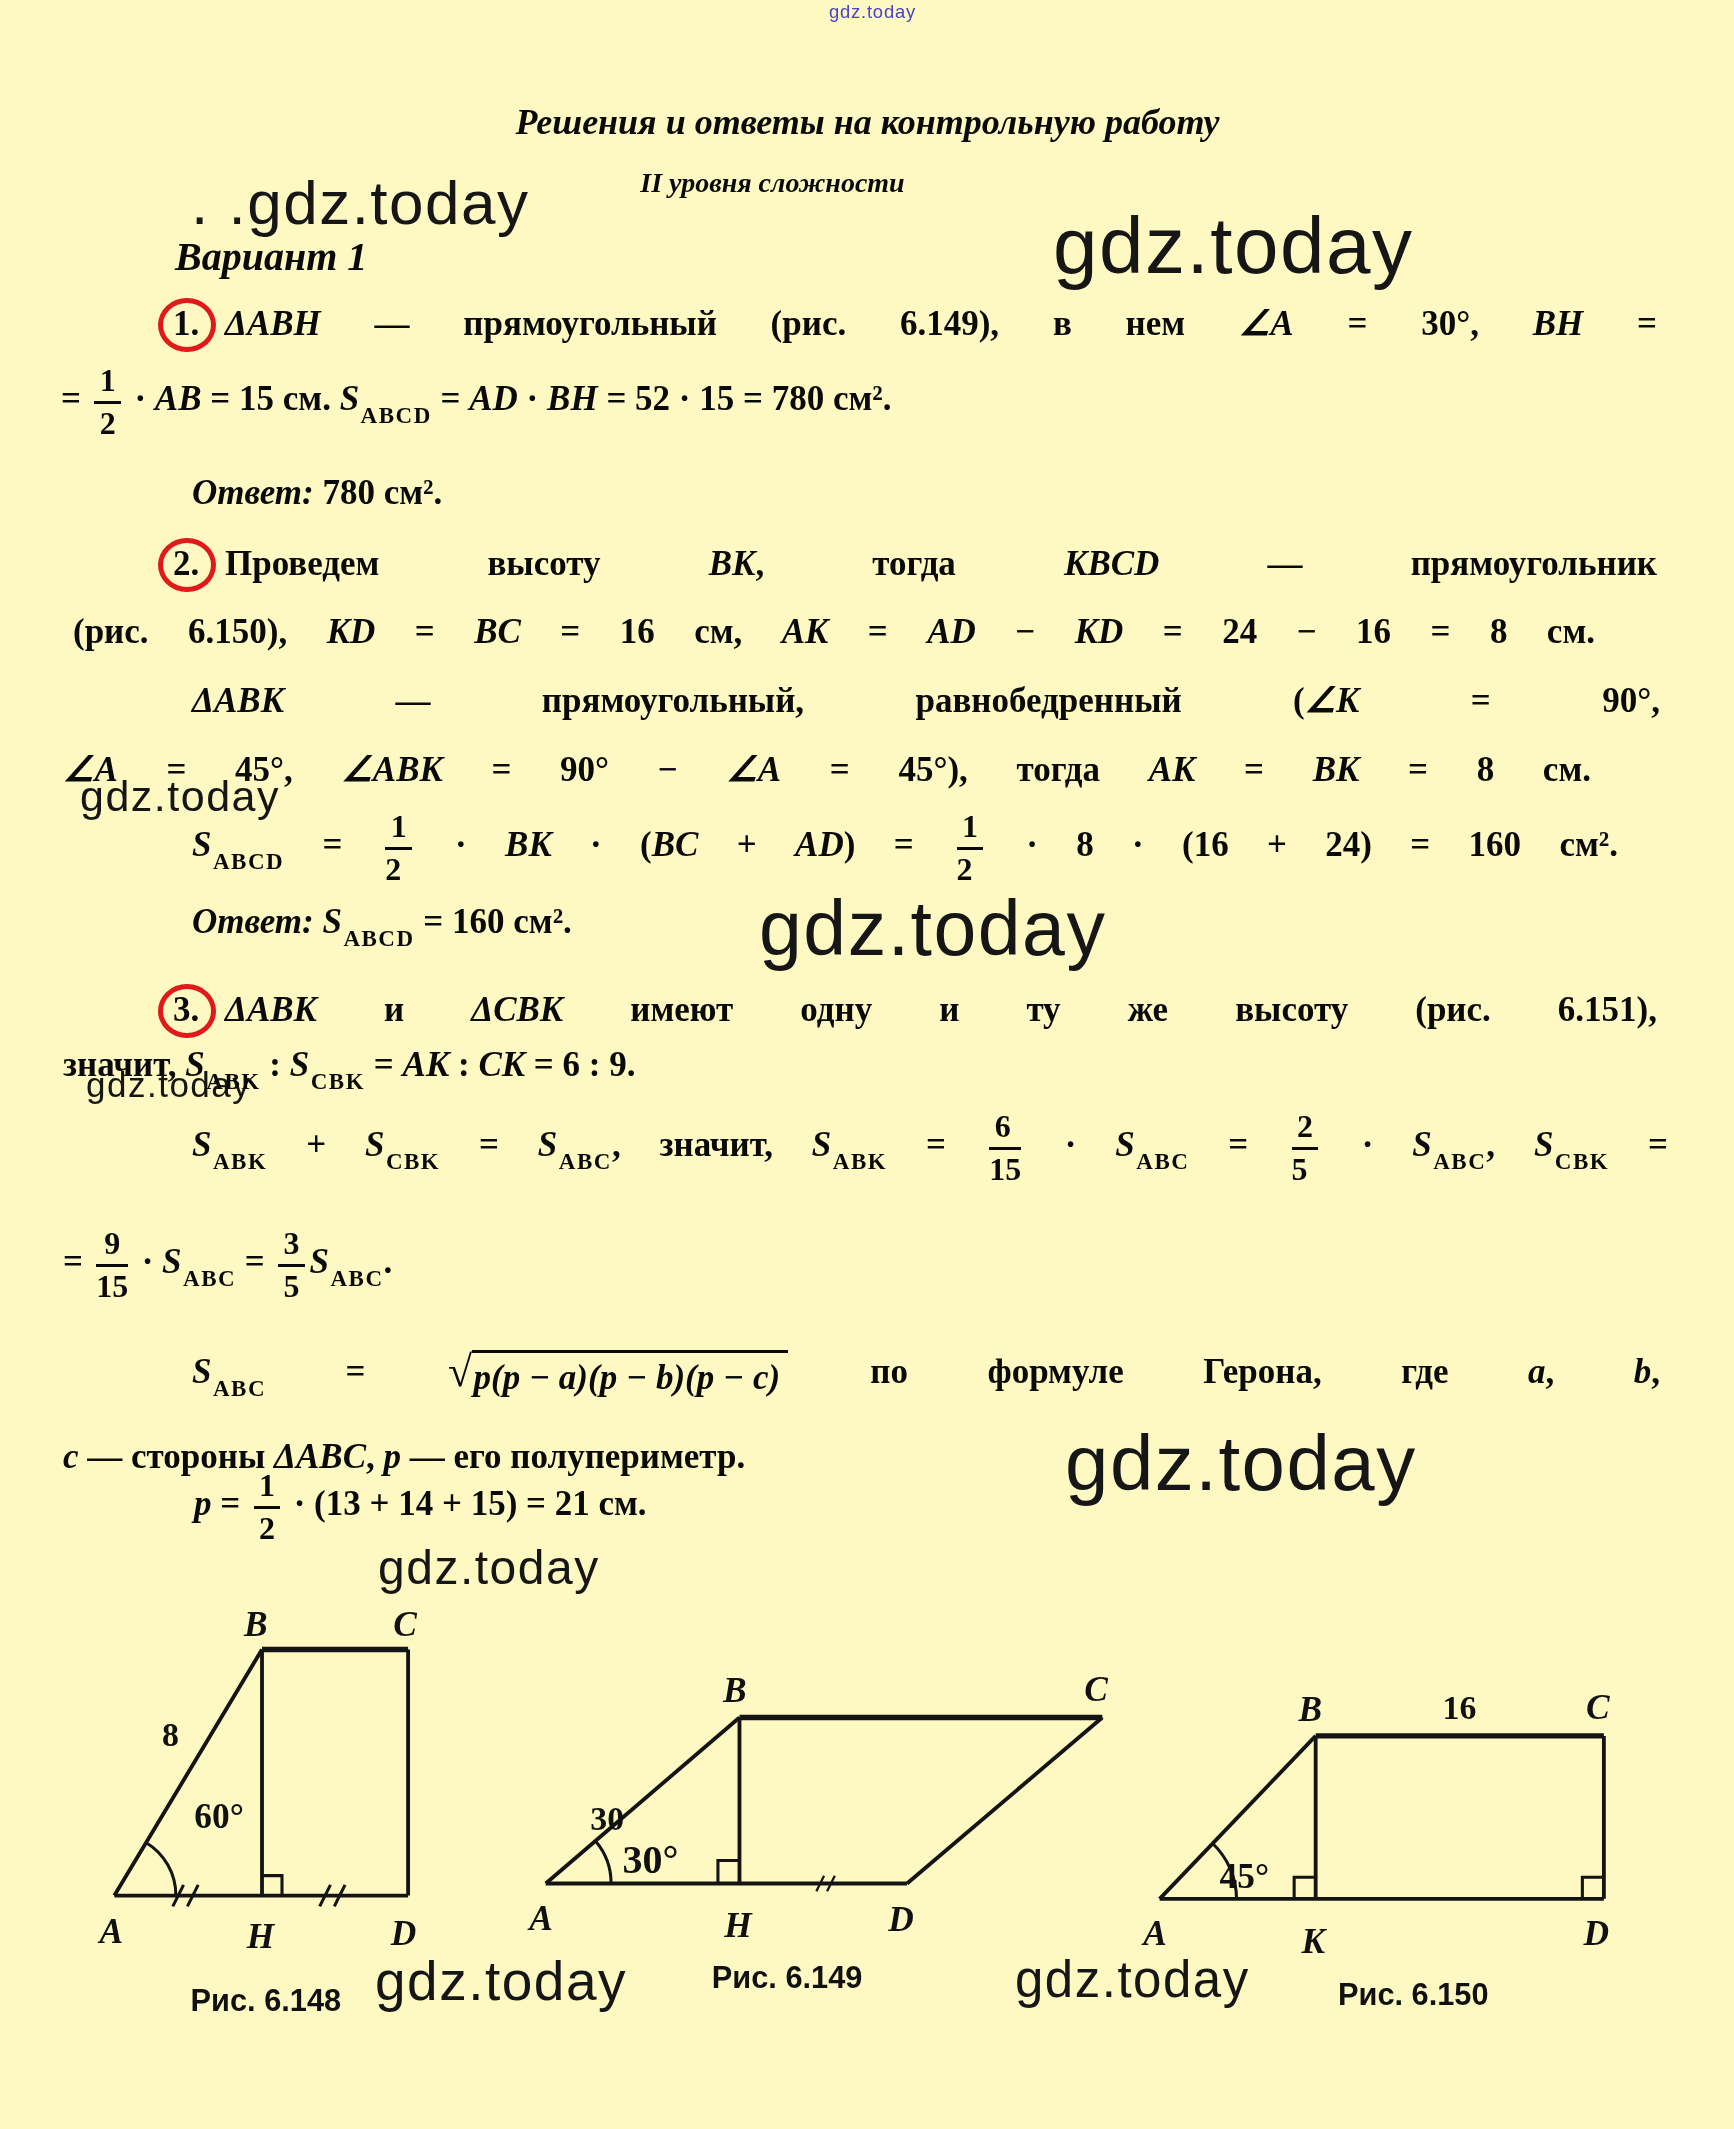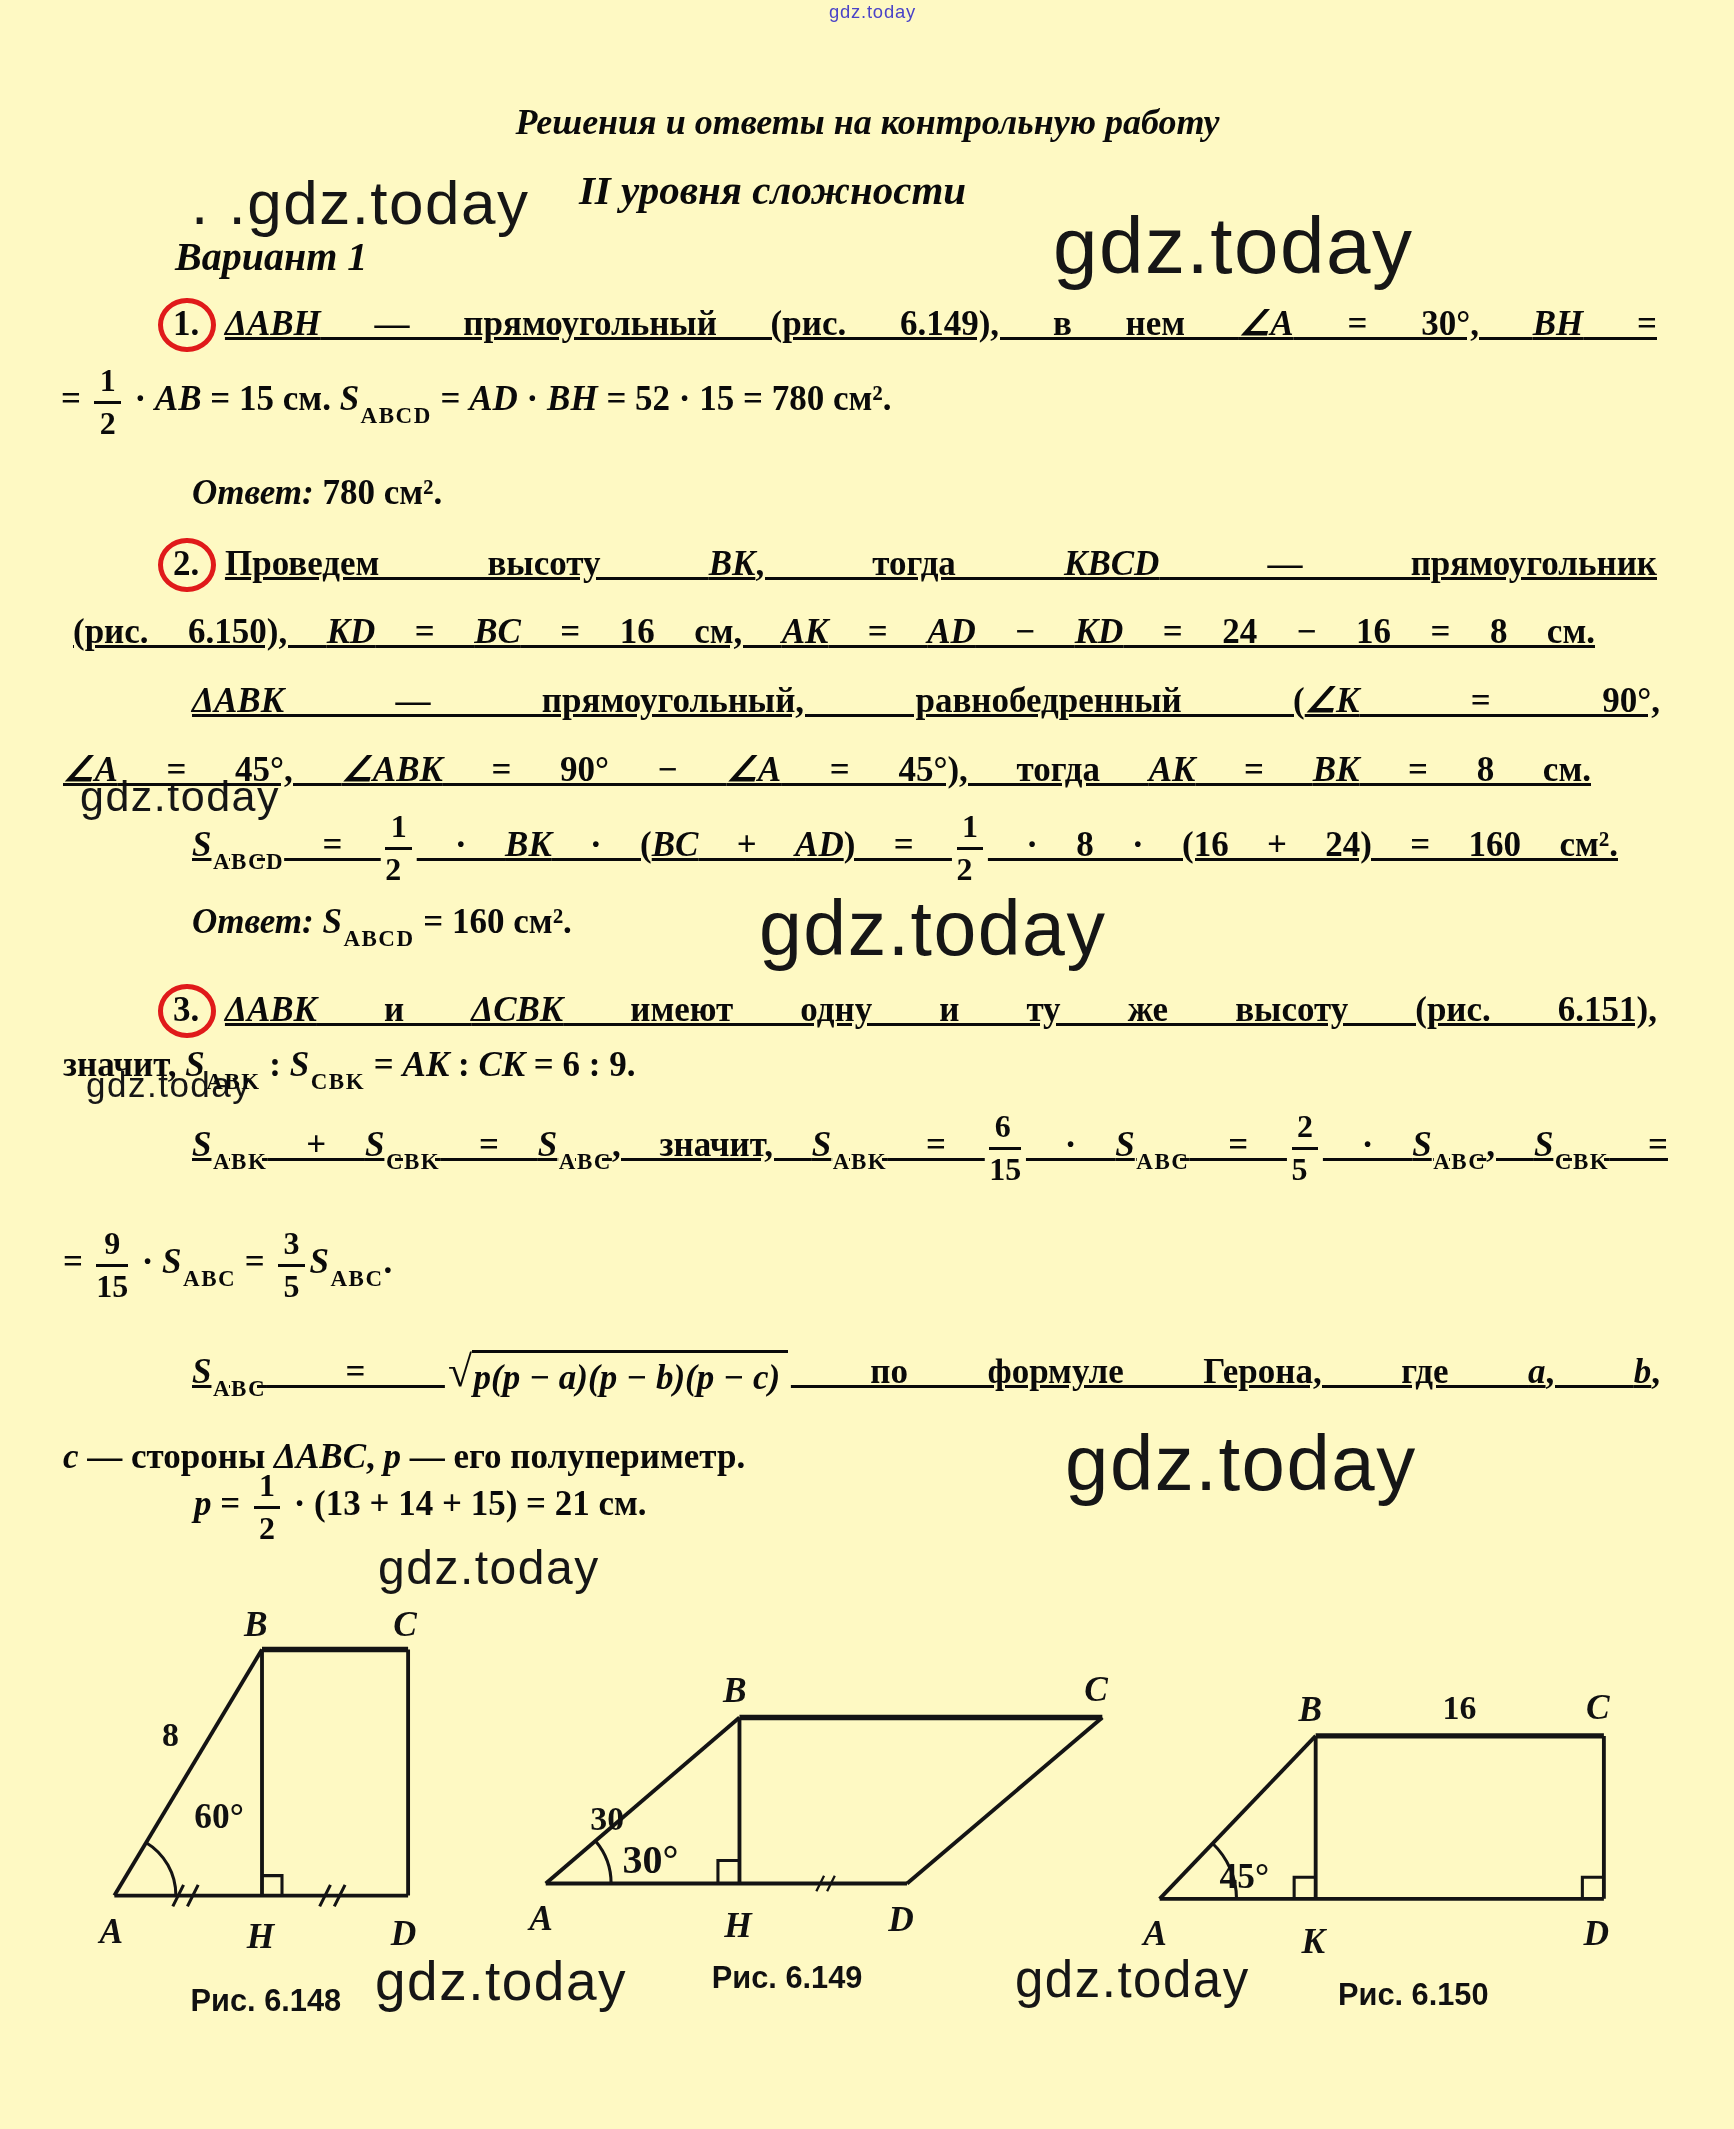--- a/index.html
+++ b/index.html
@@ -1,19 +1,19 @@
 <!DOCTYPE html>
 <html style="font-size:12.3px"><head>
 <meta charset="utf-8">
 <style>
   html,body{margin:0;padding:0;background:#888;}
   .page{position:relative;width:1735px;height:2129px;background:#fef9c3;overflow:hidden;
         font-family:"Liberation Serif",serif;color:#0a0a0a;}
   .line{position:absolute;font-weight:700;font-size:35px;line-height:46px;white-space:nowrap;}
-  .line.j{white-space:normal;text-align:justify;text-align-last:justify;-moz-text-align-last:justify;text-justify:inter-word;text-decoration:underline;}
+  .line.j{white-space:normal;text-align:justify;text-align-last:justify;-moz-text-align-last:justify;text-justify:inter-word;}
   .line .tx{font-style:normal;}
   .line .it,.it{font-style:italic;}
   .circ{display:inline-block;border:5.4px solid #e01a1a;border-radius:50%;padding:3.1px 11.5px 6.1px 10px;
         margin-right:9.2px;line-height:1;font-weight:700;font-style:normal;}
   .frac{display:inline-block;vertical-align:middle;text-align:center;font-size:32px;line-height:1.05;margin:0 4.6px;font-style:normal;}
   .frac .num{display:block;border-bottom:3.8px solid #0a0a0a;padding:0 5.4px 3.8px;}
   .frac .den{display:block;padding-top:2.3px;}
   .ss{white-space:nowrap;}
   .ss .sb{font-size:23px;vertical-align:-13px;margin-left:1.5px;letter-spacing:1.5px;font-style:normal;}
   .sqrt{display:inline-flex;align-items:flex-start;margin:0 3.1px;}
@@ -40,21 +40,21 @@
   <div class="wm" style="left:1053px;top:206px;font-size:80px;">gdz.today</div>
   <div class="wm" style="left:80px;top:775px;font-size:43px;">gdz.today</div>
   <div class="wm" style="left:759px;top:890px;font-size:77px;">gdz.today</div>
   <div class="wm" style="left:86px;top:1067px;font-size:35px;">gdz.today</div>
   <div class="wm" style="left:1065px;top:1424px;font-size:78px;">gdz.today</div>
   <div class="wm" style="left:378px;top:1544px;font-size:48px;">gdz.today</div>
   <div class="wm" style="left:375px;top:1954px;font-size:55px;">gdz.today</div>
   <div class="wm" style="left:1015px;top:1954px;font-size:51px;">gdz.today</div>
 
   <div class="title" style="left:0;top:103px;width:1735px;font-size:36px;">Решения и ответы на контрольную работу</div>
-  <div class="title" style="left:0;top:168px;width:1545px;font-size:41px;">II уровня сложности</div>
+  <div class="title" style="left:0;top:168px;width:1545px;font-size:28px;">II уровня сложности</div>
   <div class="title" style="left:175px;top:235px;font-size:40px;text-align:right;">Вариант 1</div>
 
   <div class="line j" style="left:158px;top:298px;width:1499px;"><span class="circ">1.</span><span class="it">ΔABH</span><span class="tx"> — прямоугольный (рис. 6.149), в нем </span><span class="it">∠A</span><span class="tx"> = 30°, </span><span class="it">BH</span><span class="tx"> =</span></div>
   <div class="line" style="left:61px;top:364px;"><span class="tx">= </span><span class="frac"><span class="num">1</span><span class="den">2</span></span><span class="tx"> · </span><span class="it">AB</span><span class="tx"> = 15 см. </span><span class="ss"><span class="it">S</span><span class="sb">ABCD</span></span><span class="tx"> = </span><span class="it">AD</span><span class="tx"> · </span><span class="it">BH</span><span class="tx"> = 52 · 15 = 780 см².</span></div>
   <div class="line" style="left:192px;top:470px;"><span class="it">Ответ:</span><span class="tx"> 780 см².</span></div>
 
   <div class="line j" style="left:158px;top:538px;width:1499px;"><span class="circ">2.</span><span class="tx">Проведем высоту </span><span class="it">BK</span><span class="tx">, тогда </span><span class="it">KBCD</span><span class="tx"> — прямоугольник</span></div>
   <div class="line j" style="left:73px;top:609px;width:1522px;"><span class="tx">(рис. 6.150), </span><span class="it">KD</span><span class="tx"> = </span><span class="it">BC</span><span class="tx"> = 16 см, </span><span class="it">AK</span><span class="tx"> = </span><span class="it">AD</span><span class="tx"> − </span><span class="it">KD</span><span class="tx"> = 24 − 16 = 8 см.</span></div>
   <div class="line j" style="left:192px;top:678px;width:1468px;"><span class="it">ΔABK</span><span class="tx"> — прямоугольный, равнобедренный (</span><span class="it">∠K</span><span class="tx"> = 90°,</span></div>
   <div class="line j" style="left:63px;top:747px;width:1528px;"><span class="it">∠A</span><span class="tx"> = 45°, </span><span class="it">∠ABK</span><span class="tx"> = 90° − </span><span class="it">∠A</span><span class="tx"> = 45°), тогда </span><span class="it">AK</span><span class="tx"> = </span><span class="it">BK</span><span class="tx"> = 8 см.</span></div>

